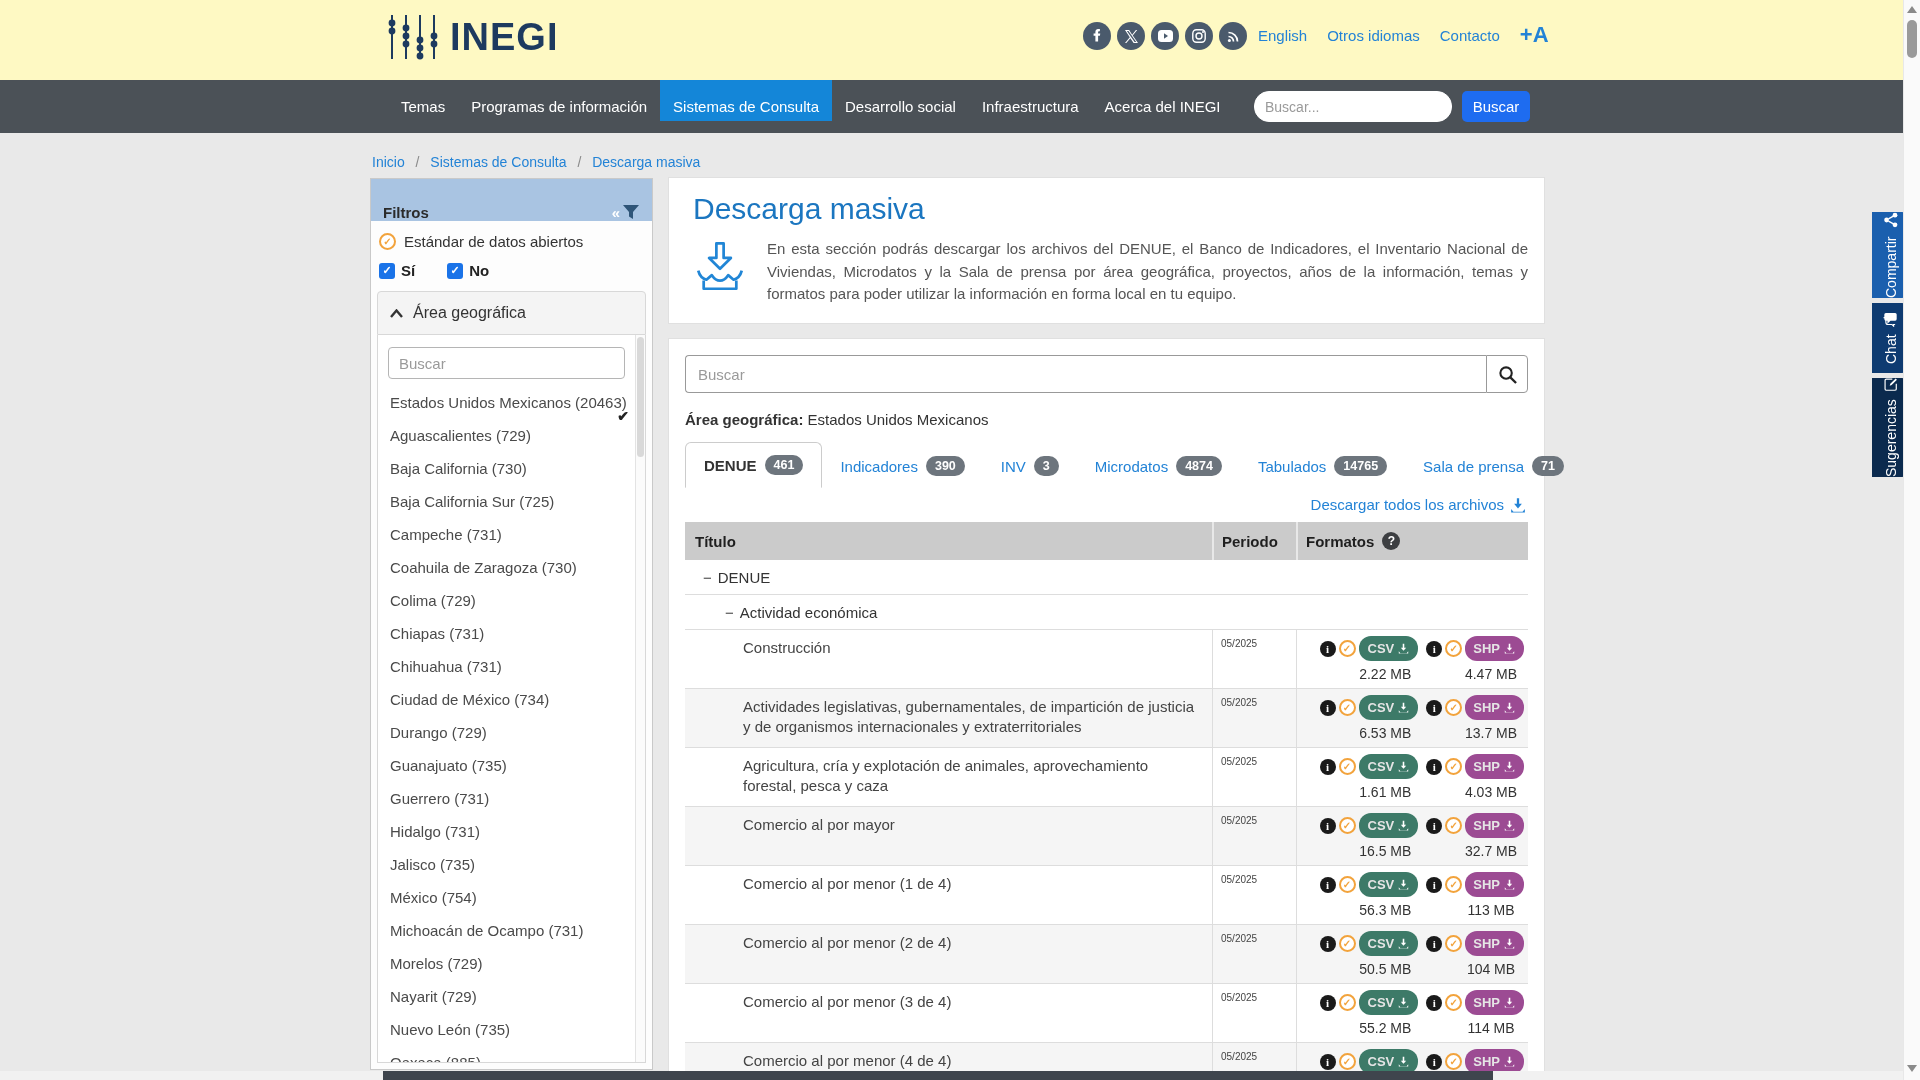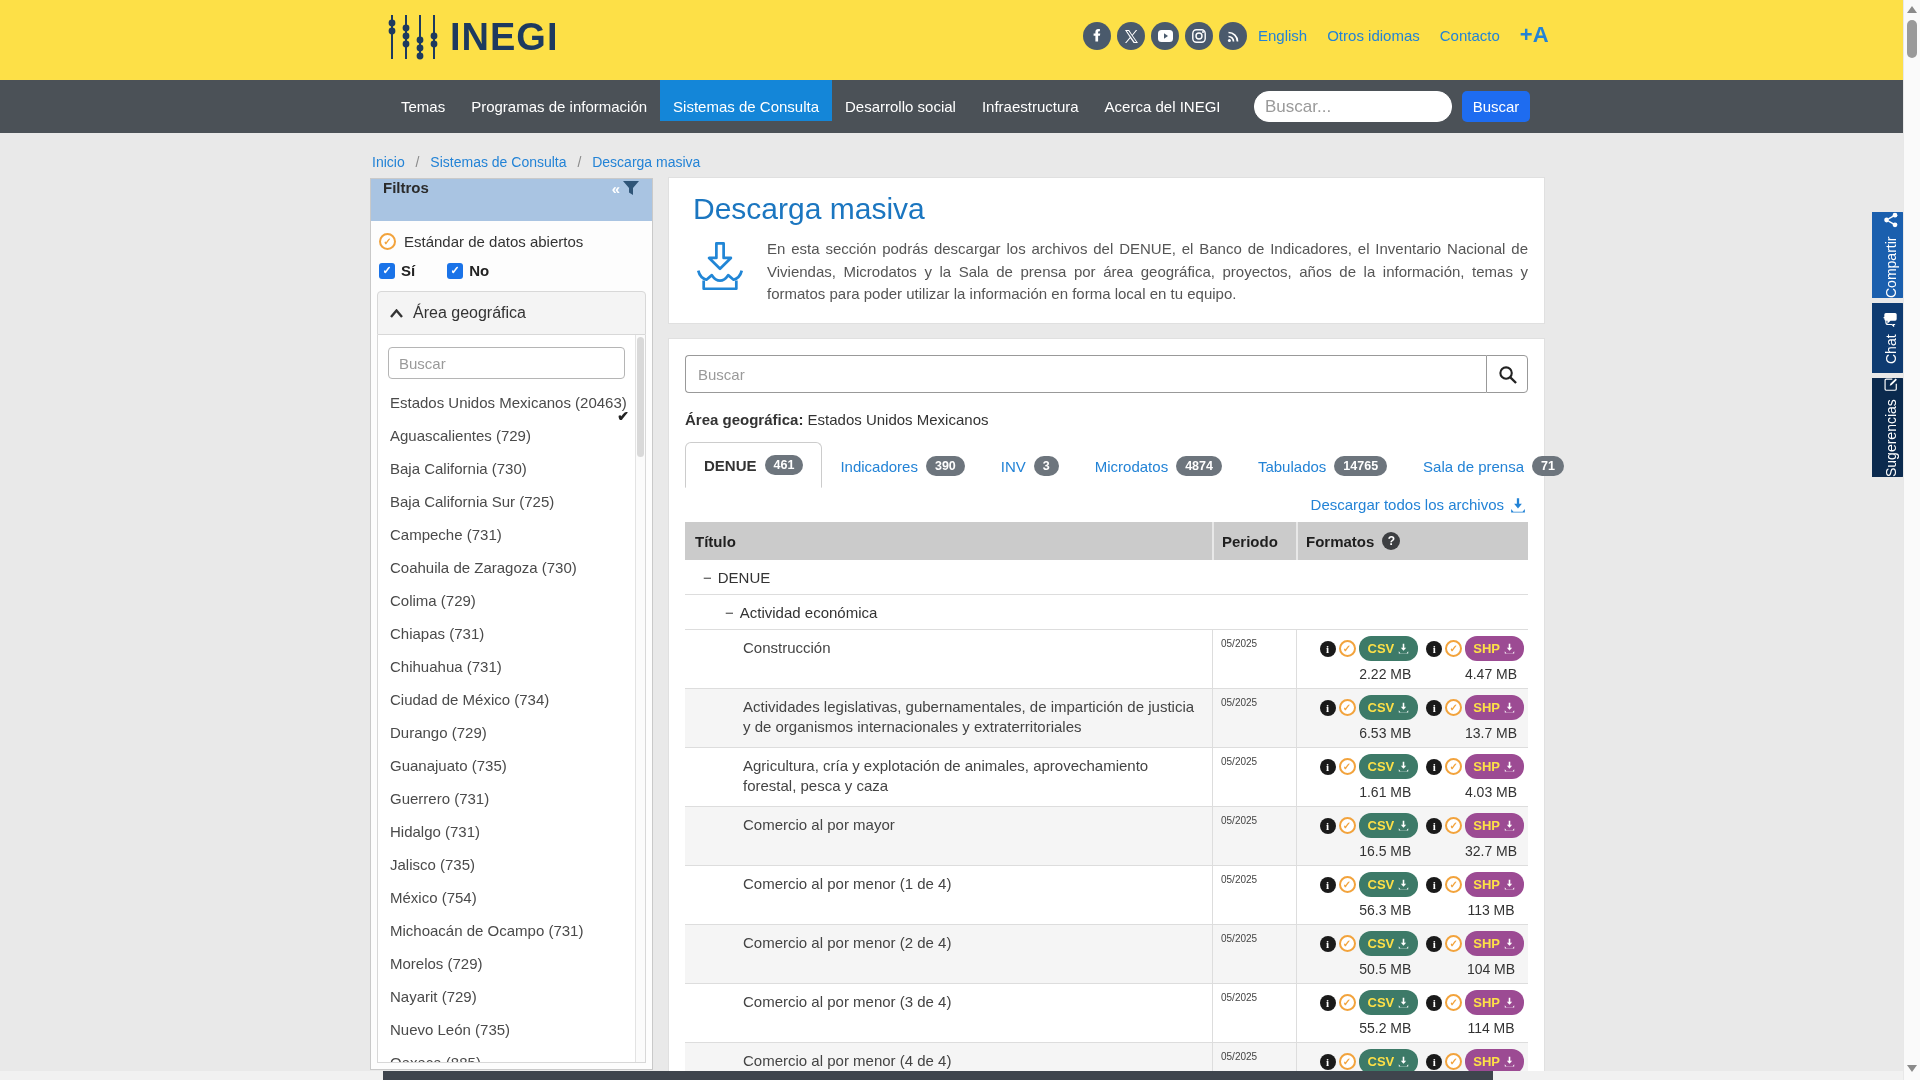--- a/index.html
+++ b/index.html
@@ -1,46 +1,46 @@
 <!DOCTYPE html>
 <html><head>
 <meta charset="utf-8">
 <style>
   * { margin:0; padding:0; box-sizing:border-box; }
   html,body { width:1920px; height:1080px; overflow:hidden; }
   body { font-family:"Liberation Sans", sans-serif; background:#e9e9e9; position:relative; }
 
   
-  .top-header { position:absolute; top:0; left:0; width:1903px; height:80px; background:#fde047; }
+  .top-header { position:absolute; top:0; left:0; width:1903px; height:80px; background:#fef9c3; }
   .logo { position:absolute; left:388px; top:14px; display:flex; align-items:center; gap:8px; }
   .logo-text { font-size:38px; font-weight:900; color:#1d3a5f; letter-spacing:1px; }
   .social-row { position:absolute; left:1083px; top:22px; display:flex; gap:6px; }
   .soc { width:28px; height:28px; border-radius:50%; background:#4a5a6c; display:flex; align-items:center; justify-content:center; cursor:pointer; }
   .top-links { position:absolute; left:1258px; top:24px; display:flex; gap:20px; align-items:center; }
   .top-link { color:#2383d6; font-size:15px; text-decoration:none; cursor:pointer; }
   .font-size-ctl { color:#2383d6; font-size:22px; font-weight:bold; cursor:pointer; line-height:1; }
 
   
   .nav { position:absolute; top:80px; left:0; width:1903px; height:53px; background:#4b5157; }
   .nav-items { position:absolute; left:388px; top:0; height:41px; display:flex; }
   .nav-item { padding:0 13px; line-height:53px; color:#fff; font-size:15px; cursor:pointer; white-space:nowrap; }
   .nav-item.active { background:#1486d8; }
   .nav-search { position:absolute; left:1254px; top:11px; display:flex; gap:10px; }
-  .nav-search input { width:198px; height:31px; border:1px solid #fff; border-radius:15px; padding:0 10px; font-size:17px; font-family:inherit; color:#333; }
+  .nav-search input { width:198px; height:31px; border:1px solid #fff; border-radius:15px; padding:0 10px; font-size:14px; font-family:inherit; color:#333; }
   .nav-search input::placeholder { color:#9a9a9a; }
   .nav-search button { width:68px; height:31px; background:#1e6cf0; border:none; border-radius:5px; color:#fff; font-size:15px; font-family:inherit; cursor:pointer; }
 
   
   .breadcrumb { position:absolute; left:372px; top:154px; font-size:14px; color:#8a8a8a; }
   .crumb { color:#2383d6; cursor:pointer; }
   .crumb-sep { margin:0 7px; color:#8a8a8a; }
 
   
   .sidebar { position:absolute; left:370px; top:178px; width:283px; height:892px; background:#fdfdfd; border:1px solid #c9c9c9; display:flex; flex-direction:column; }
-  .filters-header { height:42px; background:#a9c4e2; display:flex; justify-content:space-between; align-items:flex-start; padding:0 12px; flex:none; }
+  .filters-header { height:42px; background:#a9c4e2; display:flex; justify-content:space-between; align-items:flex-end; padding:0 12px; flex:none; }
   .filters-title { font-weight:bold; font-size:15px; color:#2b2b2b; }
   .funnel-wrap { display:flex; align-items:center; gap:2px; cursor:pointer; }
   .funnel-chev { color:#fff; font-weight:bold; font-size:15px; }
   .open-data-row { display:flex; align-items:center; gap:8px; padding:12px 10px 4px 8px; flex:none; }
   .open-data-label { font-size:15px; color:#333; }
   .yesno-row { display:flex; gap:32px; padding:8px 10px 12px 8px; flex:none; }
   .cb-group { display:flex; align-items:center; gap:6px; cursor:pointer; }
   .checkbox { width:16px; height:16px; background:#1a73e8; border-radius:3px; display:flex; align-items:center; justify-content:center; }
   .checkbox::before { content:"✓"; color:#fff; font-size:11px; font-weight:bold; }
   .cb-label { font-size:15px; font-weight:bold; color:#222; }
@@ -91,21 +91,21 @@
   .collapse-icon::before { content:"−"; }
   .trow { display:flex; border-bottom:1px solid #ddd; min-height:53px; background:#fff; }
   .rows .trow:nth-child(even) { background:#f5f5f5; }
   .cell-title { flex:1; padding:8px 10px 6px 58px; font-size:15px; color:#444; line-height:1.35; }
   .cell-period { width:84px; border-left:1px solid #ddd; padding:8px 0 0 8px; font-size:10px; color:#444; }
   .cell-formats { width:232px; border-left:1px solid #ddd; padding:6px 4px; display:flex; gap:8px; justify-content:flex-end; align-items:flex-start; }
   .fmt { display:flex; flex-direction:column; align-items:flex-end; }
   .fmt-top { display:flex; align-items:center; gap:3px; }
   .info-icon { width:16px; height:16px; border-radius:50%; background:#1a1a1a; color:#fff; display:inline-flex; align-items:center; justify-content:center; font-size:11px; font-weight:bold; font-family:"Liberation Serif", serif; cursor:pointer; }
   .info-icon::before { content:"i"; }
-  .fmt-btn { border:none; border-radius:12px; color:#fde047; font-weight:bold; font-size:13px; font-family:inherit; padding:5px 9px; display:flex; align-items:center; gap:4px; cursor:pointer; }
+  .fmt-btn { border:none; border-radius:12px; color:#e5e5e5; font-weight:bold; font-size:13px; font-family:inherit; padding:5px 9px; display:flex; align-items:center; gap:4px; cursor:pointer; }
   .btn-csv { background:#3d7a68; }
   .btn-shp { background:#9c4b93;padding-left:8px; }
   .fmt-size { font-size:14px; color:#333; margin-top:5px; width:66px; text-align:center; }
 
   
   .side-tab { position:absolute; left:1872px; width:38px; border-radius:8px 0 0 8px; color:#fff; writing-mode:vertical-rl; transform:rotate(180deg); display:flex; align-items:center; justify-content:center; gap:8px; font-size:14px; cursor:pointer; }
   .side-tab svg { transform:rotate(180deg); }
   .st-compartir { top:212px; height:86px; background:#1a5fae; }
   .st-chat { top:303px; height:70px; background:#0e3b71; }
   .st-sugerencias { top:378px; height:99px; background:#0b2a4e; }

